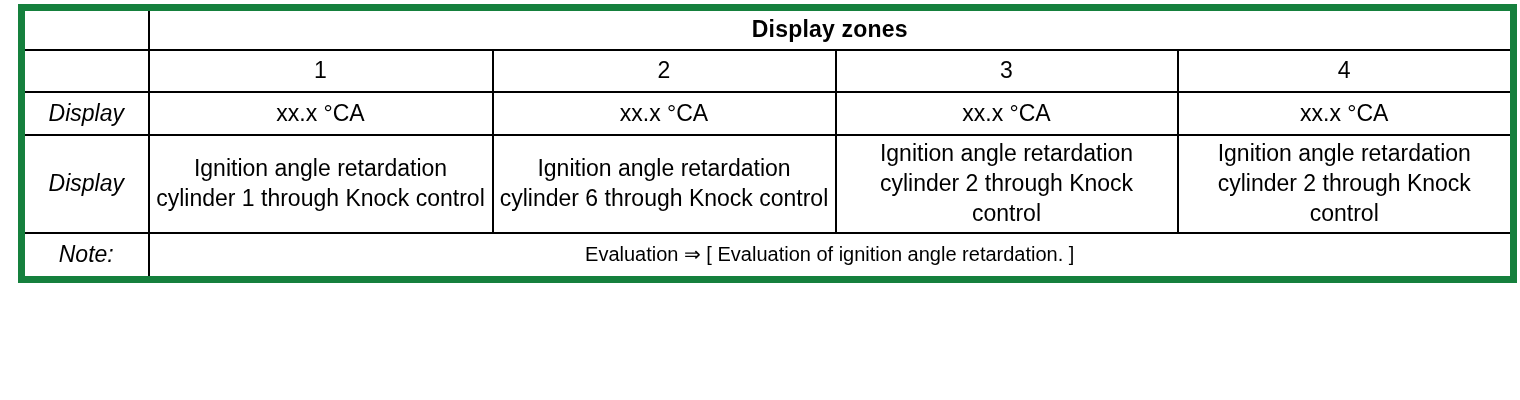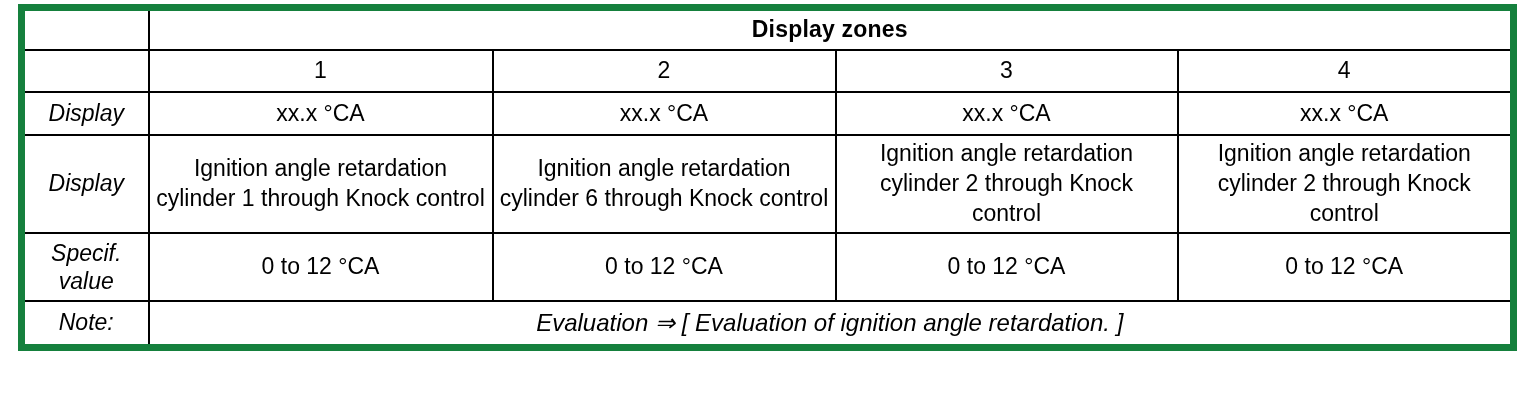--- a/index.html
+++ b/index.html
@@ -85,21 +85,21 @@
   .row-specif td {
     height: 66px;
     vertical-align: top;
     padding-top: 8px;
   }
   .row-specif td.label-cell {
     line-height: 1.22;
   }
 
   .row-note td { height: 42px; }
-  .row-note .note-text { font-size: 24px; font-style: italic; }
+  .row-note .note-text { font-size: 20px; }
 
   .label-cell { font-size: 24px; font-style: italic; }
   .val-cell   { font-size: 24px; }
 </style>
 </head>
 <body>
 
 <div class="sheet">
 
   <table class="spec-table">
@@ -143,27 +143,20 @@
           <span class="desc">Ignition angle retardation cylinder 6 through Knock control</span>
         </td>
         <td>
           <span class="desc">Ignition angle retardation cylinder 2 through Knock control</span>
         </td>
         <td>
           <span class="desc">Ignition angle retardation cylinder 2 through Knock control</span>
         </td>
       </tr>
 
-      <tr class="row-specif">
-        <td class="label-cell">Specif. value</td>
-        <td class="val-cell">0 to 12 °CA</td>
-        <td class="val-cell">0 to 12 °CA</td>
-        <td class="val-cell">0 to 12 °CA</td>
-        <td class="val-cell">0 to 12 °CA</td>
-      </tr>
 
       <tr class="row-note">
         <td class="label-cell">Note:</td>
         <td colspan="4" class="note-text">Evaluation ⇒ [ Evaluation of ignition angle retardation. ]</td>
       </tr>
 
     </tbody>
   </table>
 
 </div>

